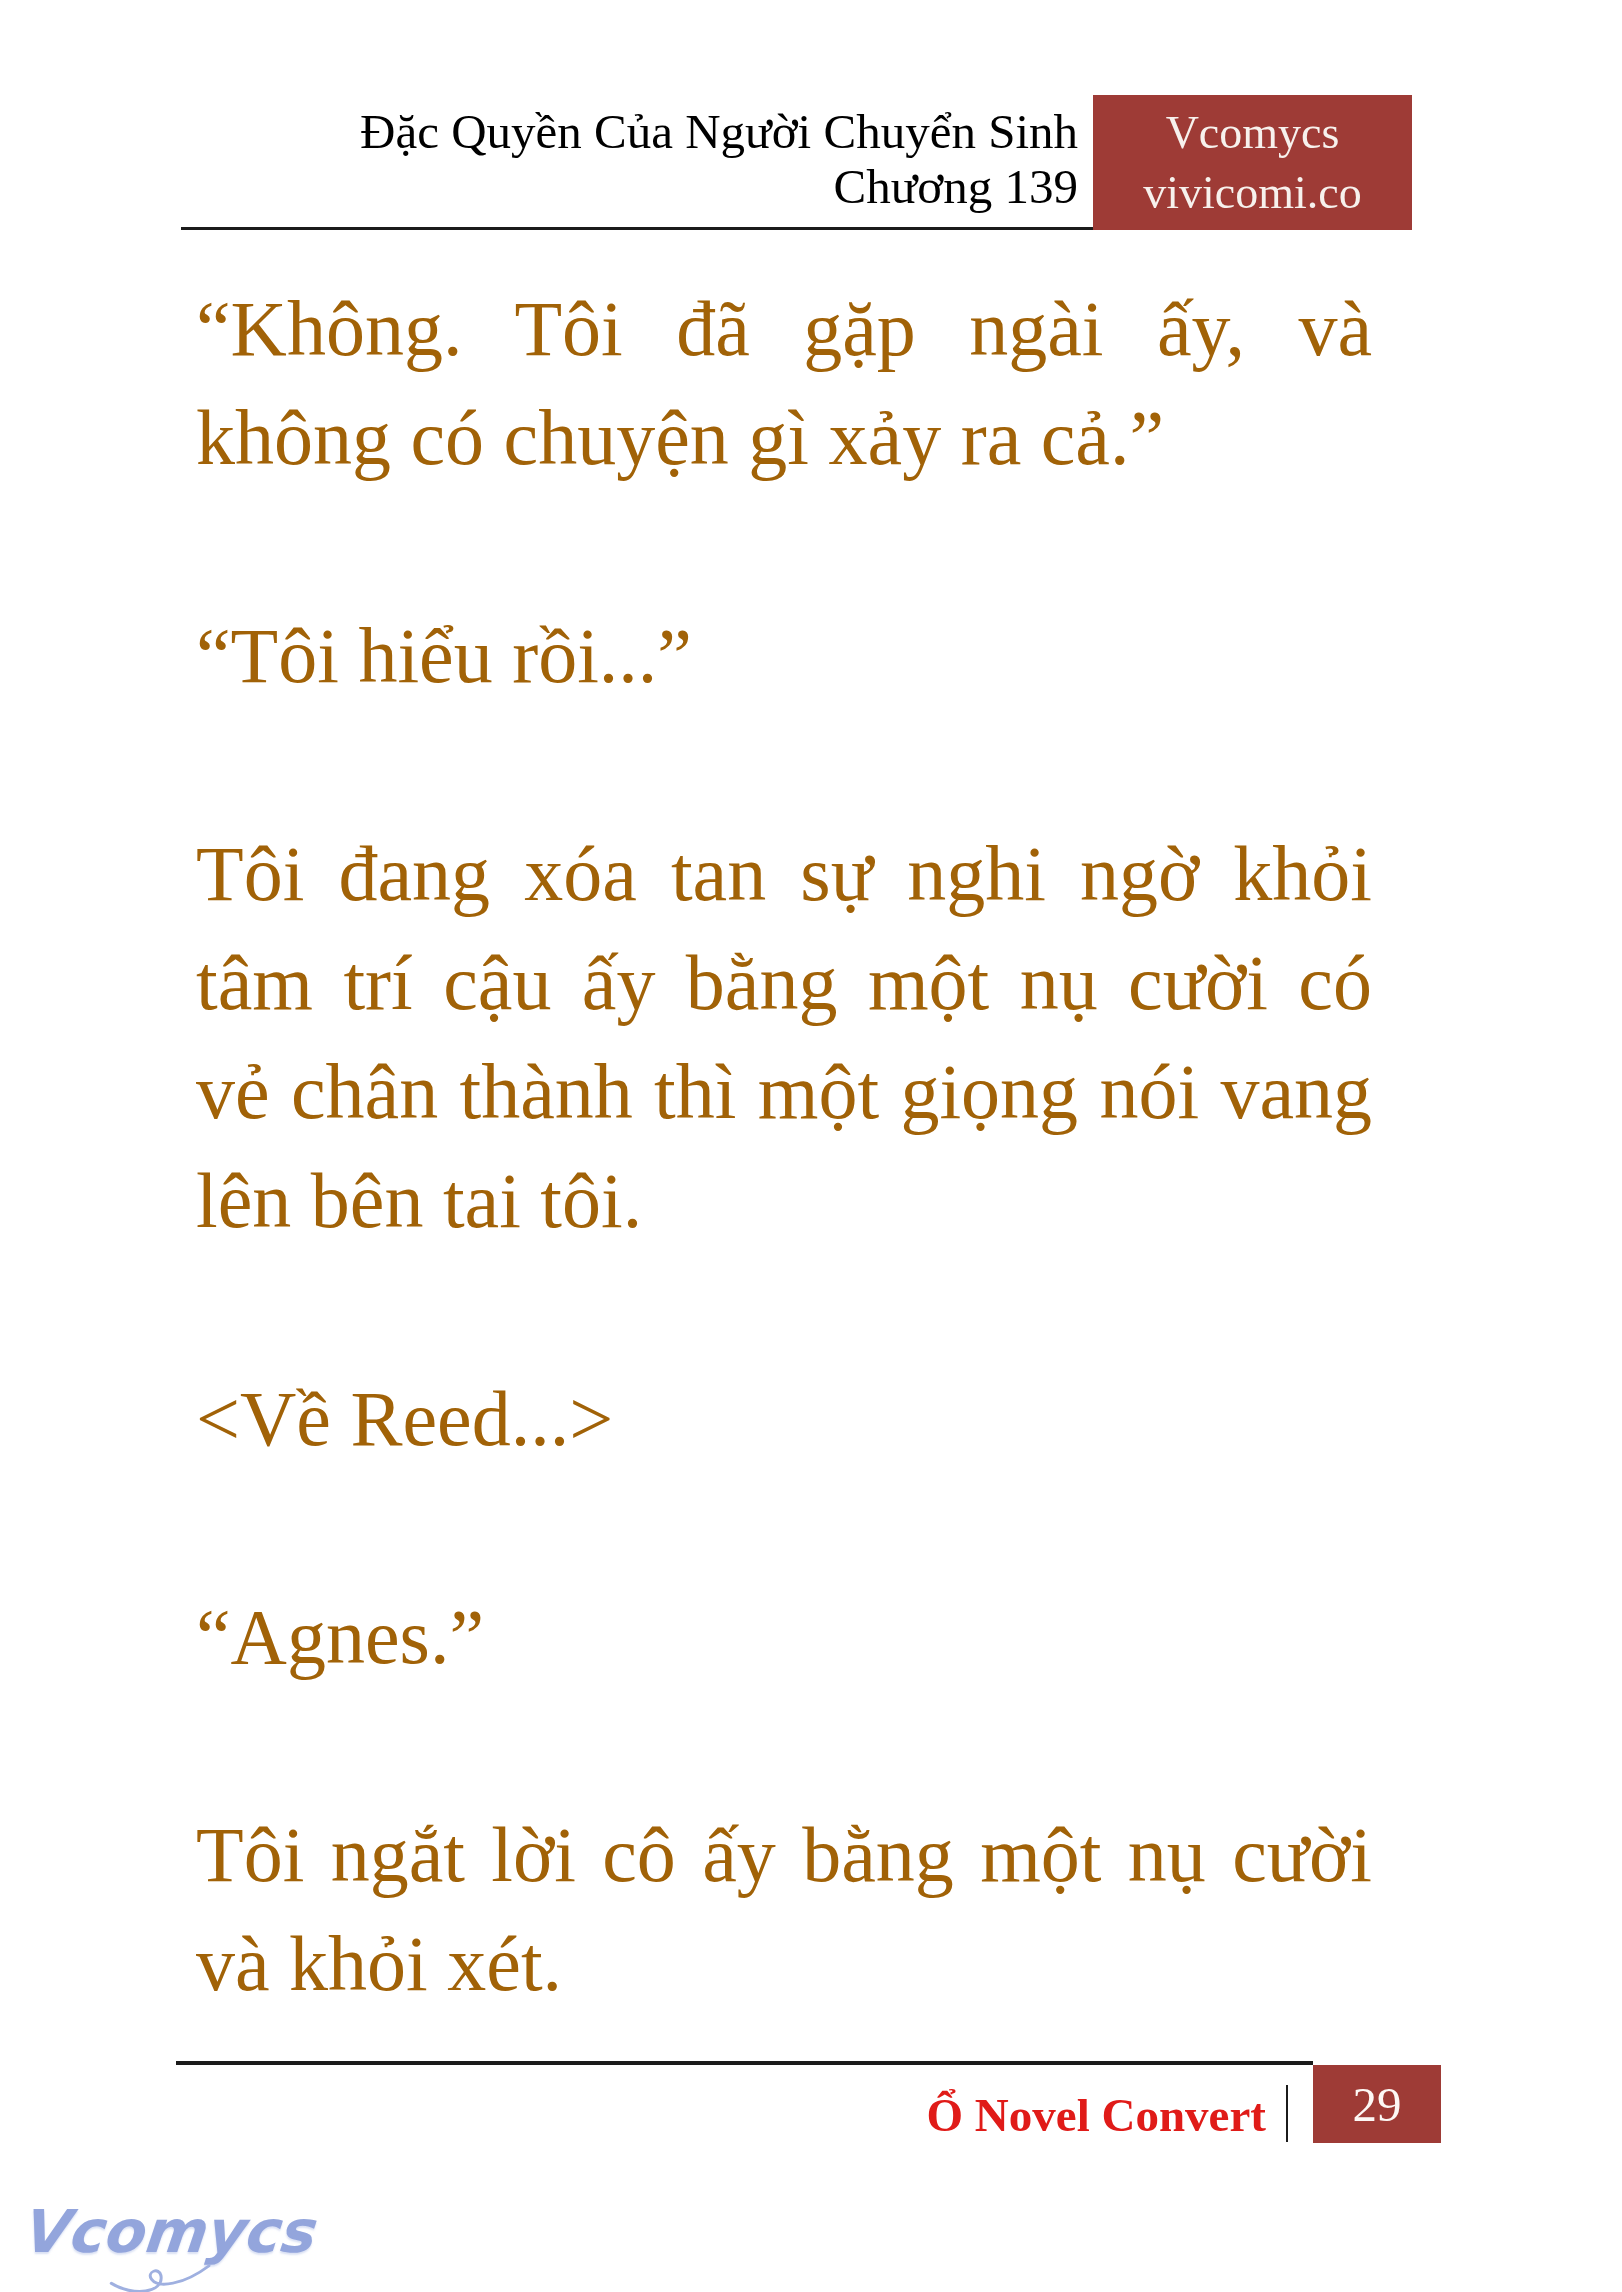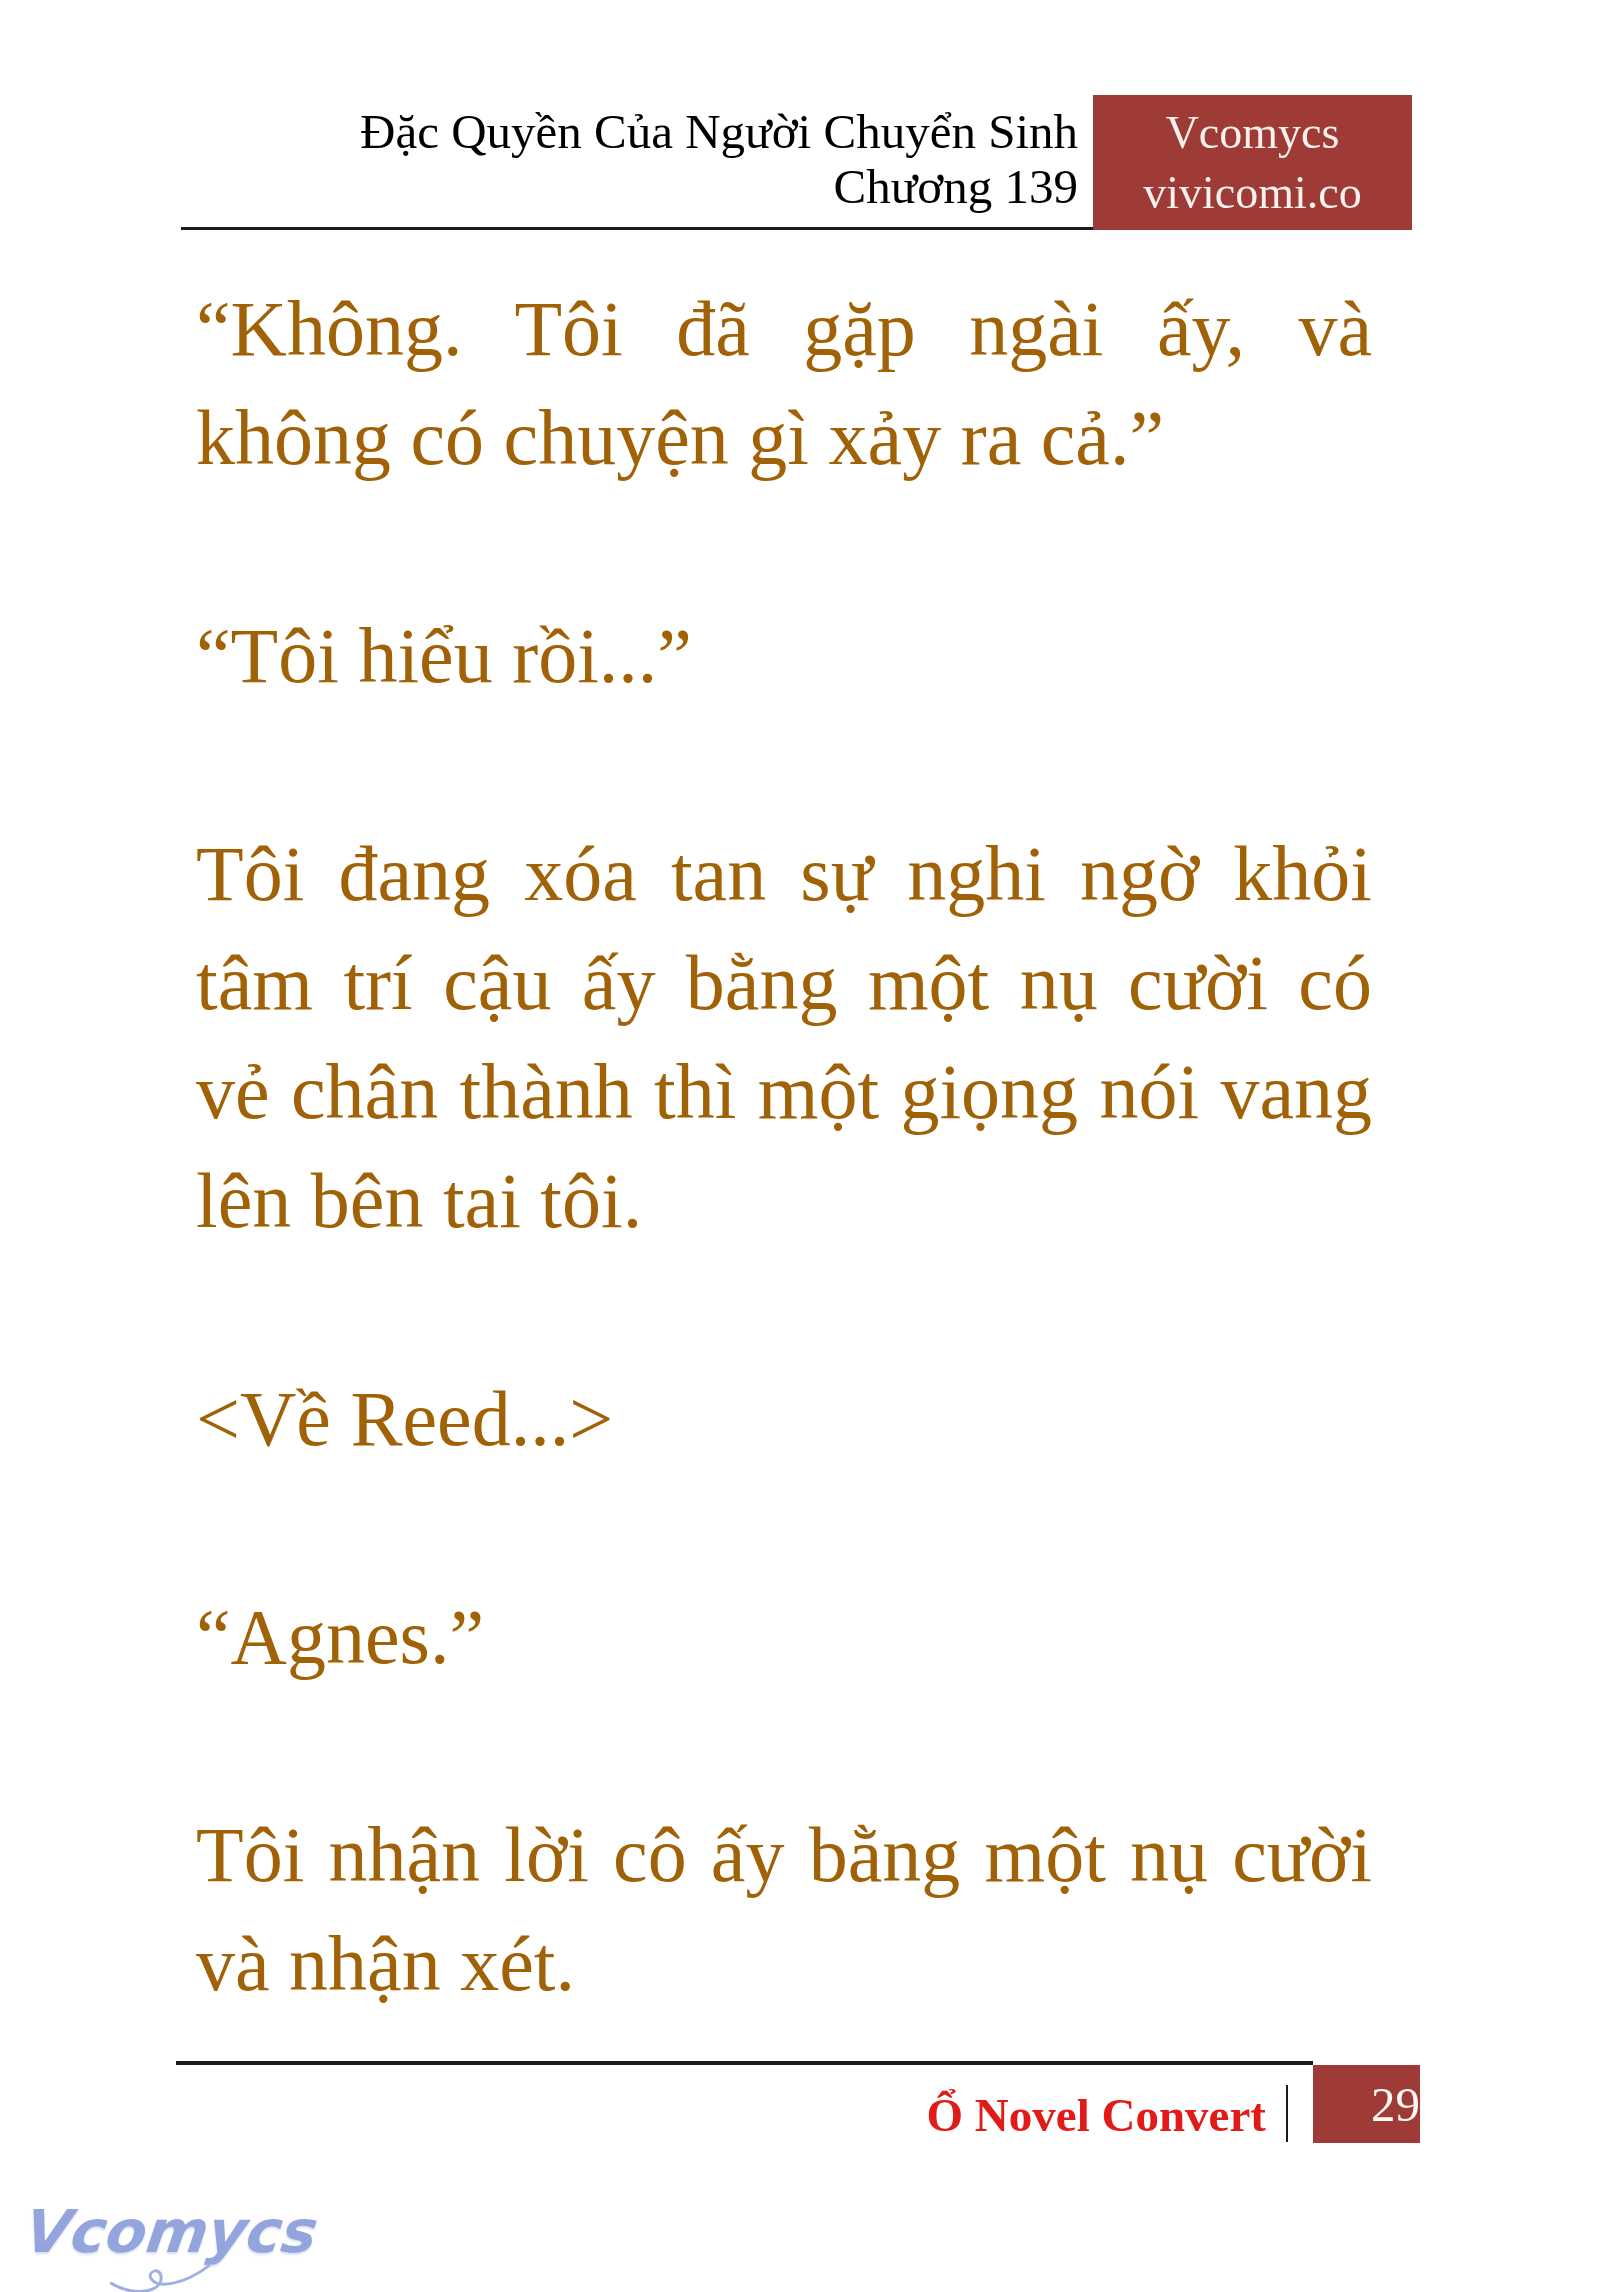--- a/index.html
+++ b/index.html
@@ -87,27 +87,27 @@
     height: 57px;
     background: #1b1b1b;
     margin: 0 19.6px;
     flex: 0 0 auto;
   }
   .credit-black { color: #151515; }
   .page-badge {
     position: absolute;
     left: 1313px;
     top: 2065px;
-    width: 107px;
+    width: 128px;
     height: 78px;
     background: #9e3b36;
     color: #fdf8f5;
     display: flex;
     align-items: center;
-    justify-content: flex-end;
+    justify-content: center;
     font-size: 49px;
   }
 
   
   .watermark {
     position: absolute;
     left: 25.5px;
     top: 2197px;
     transform: skewX(-8deg);
   }
@@ -144,21 +144,21 @@
   </div>
 
   <div class="header-rule"></div>
 
   <main class="chapter-body">
       <p>“Không. Tôi đã gặp ngài ấy, và không có chuyện gì xảy ra cả.”</p>
       <p>“Tôi hiểu rồi...”</p>
       <p>Tôi đang xóa tan sự nghi ngờ khỏi tâm trí cậu ấy bằng một nụ cười có vẻ chân thành thì một giọng nói vang lên bên tai tôi.</p>
       <p>&lt;Về Reed...&gt;</p>
       <p>“Agnes.”</p>
-      <p>Tôi nhận lời cô ấy bằng một nụ cười và nhận xét.</p>
+      <p>Tôi ngắt lời cô ấy bằng một nụ cười và khỏi xét.</p>
     </main>
 
   <div class="footer-rule"></div>
 
   <div class="footer-credit">
     <span class="credit-red">Ổ Novel Convert</span>
     <span class="credit-sep"></span>
   </div>
 
   <div class="page-badge">

